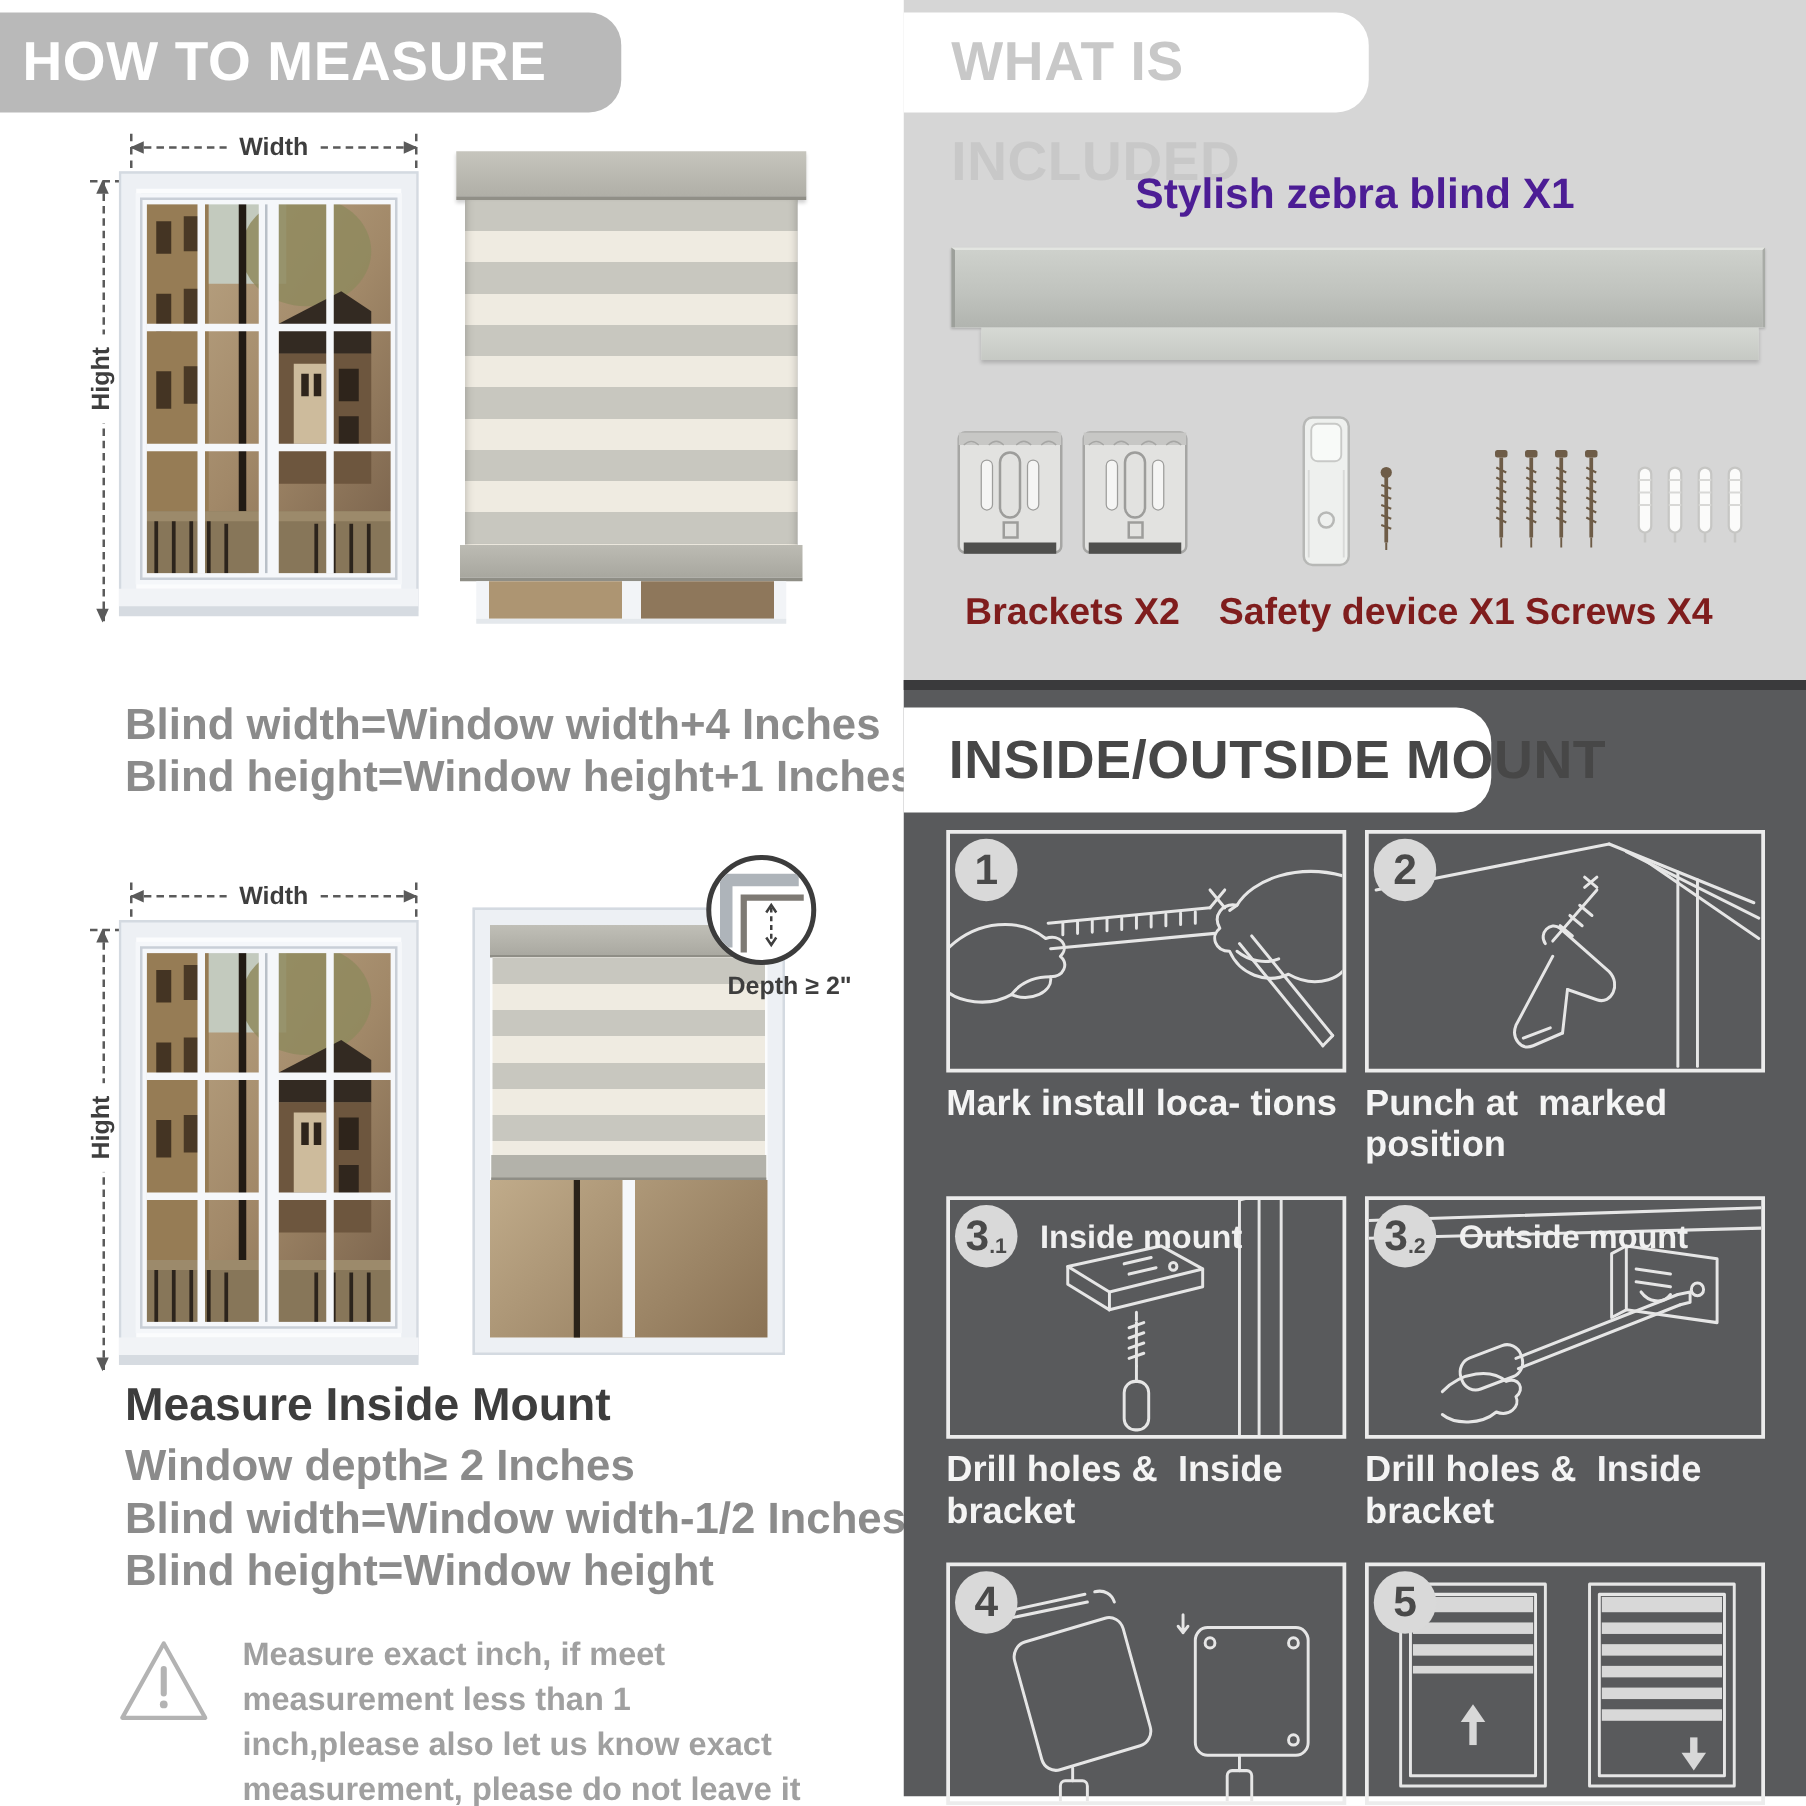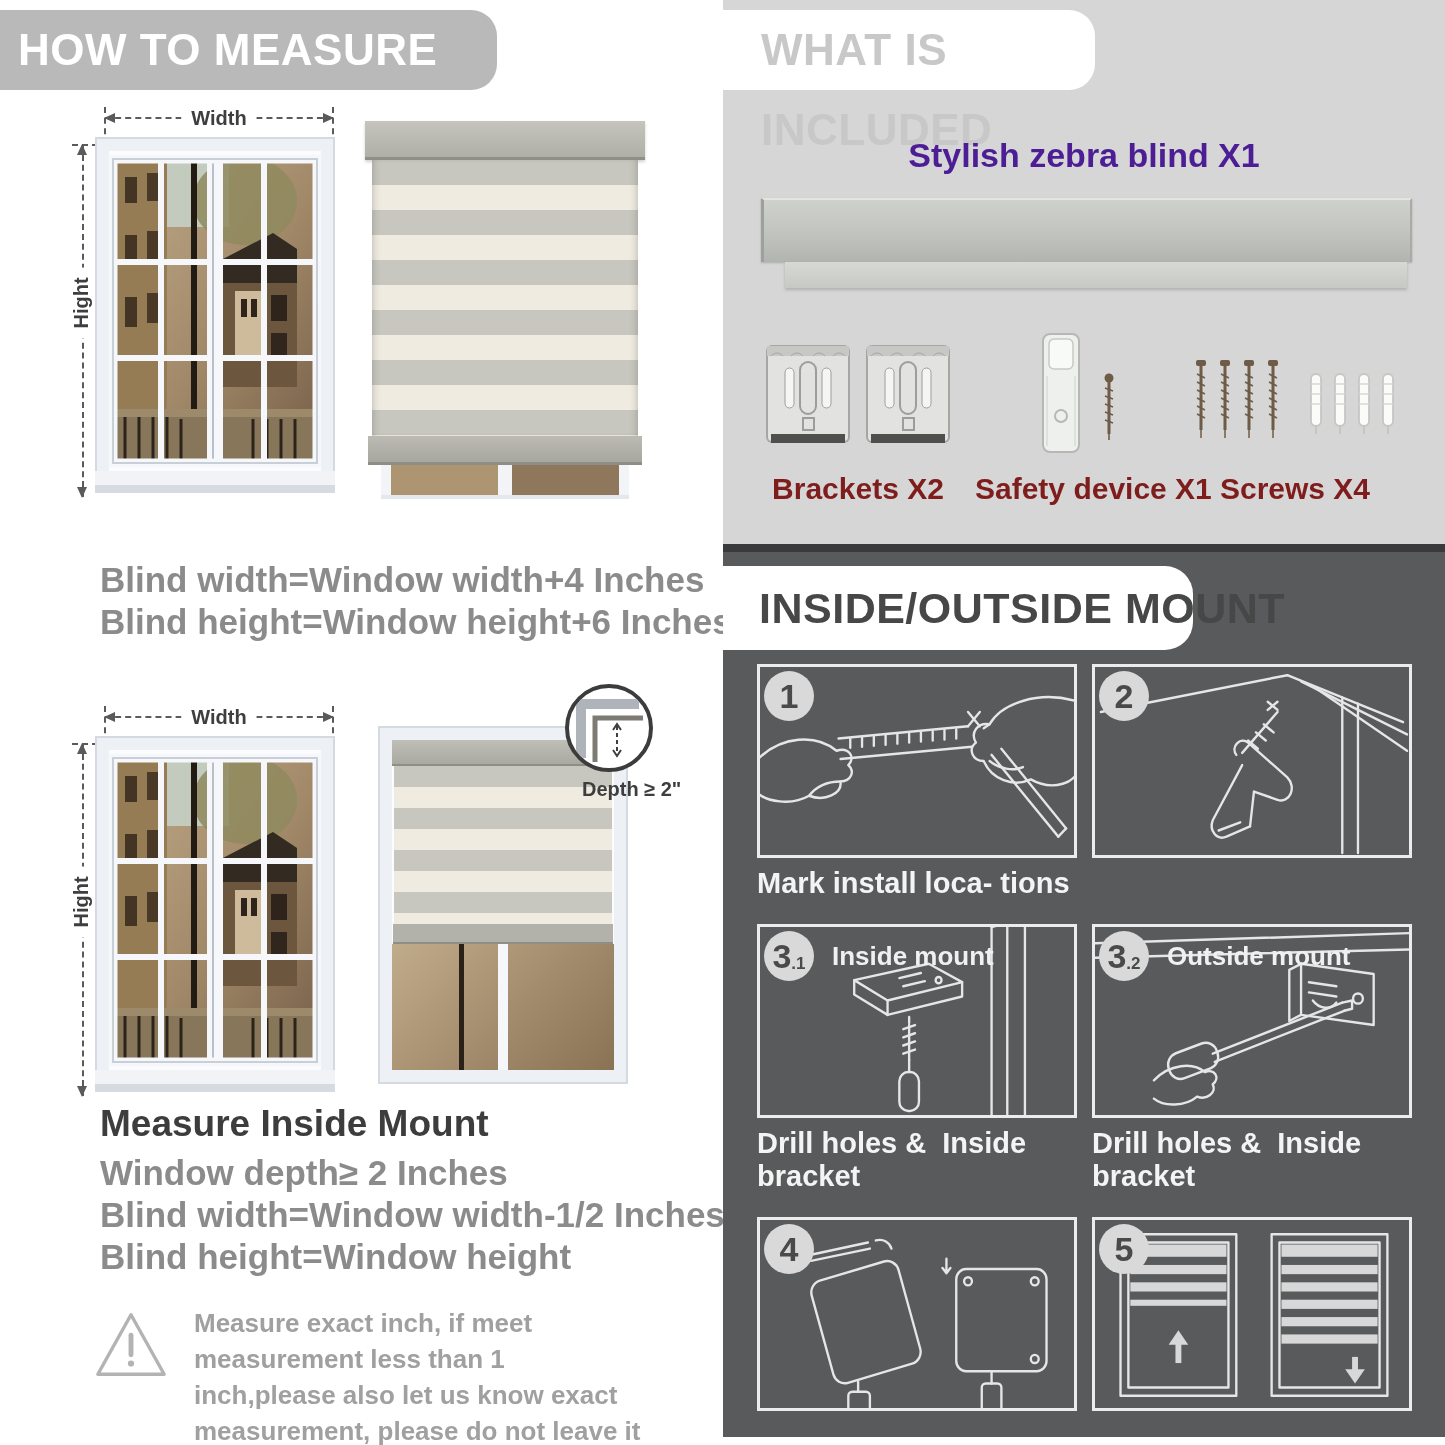--- a/index.html
+++ b/index.html
@@ -169,21 +169,21 @@
     </svg>
     <div class="blindA">
       <div class="bA-cass"></div>
       <div class="bA-body"></div>
       <div class="bA-rail"></div>
       <div class="bA-win"></div>
     </div>
   </div>
 
   <div class="gline" style="left:100px;top:560px;">Blind width=Window width+4 Inches</div>
-  <div class="gline" style="left:100px;top:602px;">Blind height=Window height+6 Inches</div>
+  <div class="gline" style="left:100px;top:602px;">Blind height=Window height+1 Inches</div>
 
   <div class="figure" style="left:60px;top:700px;width:640px;height:400px;">
     <div class="warrow" style="left:45px;top:16px;width:228px;">
       <span class="ah-l"></span>
       <span class="ah-r"></span>
       <span class="tick-l"></span>
         <span class="tick-r"></span>
       <span class="lbl">Width</span>
     </div>
     <div class="varrow" style="left:22px;top:44px;height:352px;">
@@ -406,20 +406,21 @@
               <path d="M150 96 L120 150 C116 160 124 170 134 166 L158 156"></path>
               <path d="M162 122 L158 156"></path>
                 <path d="M126 160 l22 -8"></path>
             </g>
           </svg>
           <div class="badge">
             <span class="badge-num">2</span>
               <span class="badge-sub"></span>
           </div>
         </div>
+        <div class="caption">Punch at  marked position</div>
       </div>
 
       <div class="step">
         <div class="imgbox">
           <svg viewBox="0 0 320 184" preserveAspectRatio="none">
             <g class="lineart">
               <path d="M236 0 L236 184 M252 0 L252 184 M270 0 L270 184"></path>
               <path d="M236 0 L320 -20"></path>
               <path d="M96 52 L172 36 L206 54 L130 72 Z"></path>
               <path d="M96 52 L96 66 L130 86 L130 72"></path>

